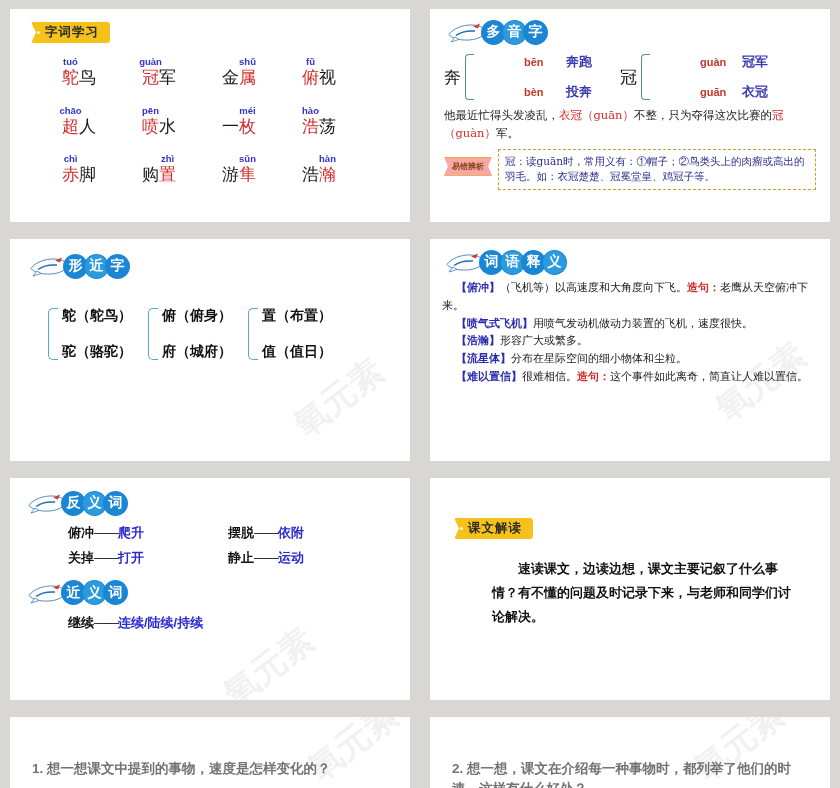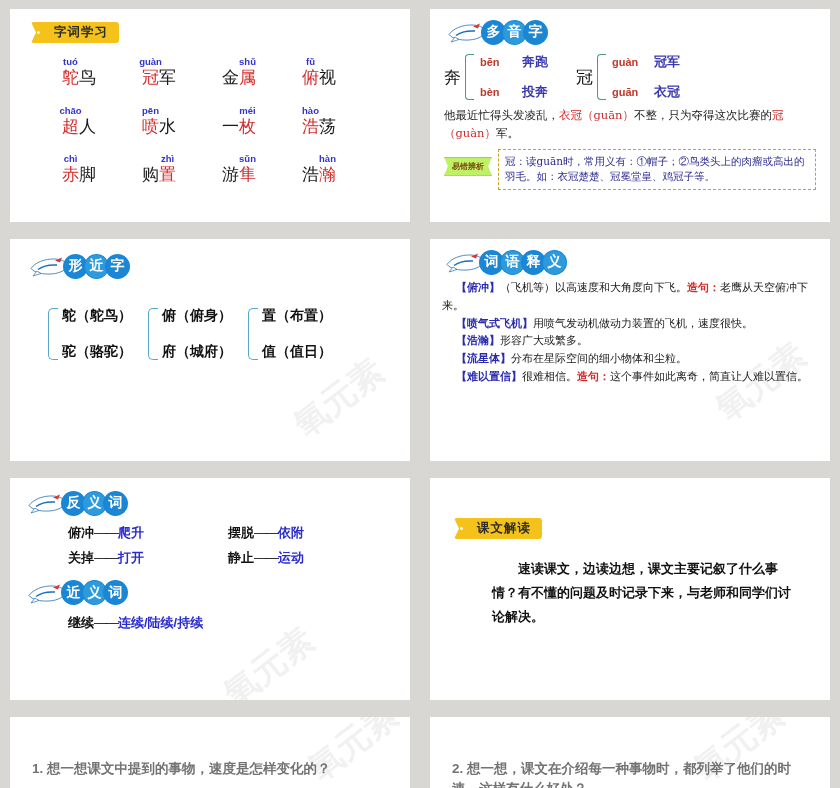--- a/index.html
+++ b/index.html
@@ -30,21 +30,20 @@
     background: #f5c21b;
     color: #2b2b2b;
     font-size: 12.5px;
     font-weight: bold;
     letter-spacing: 1px;
     height: 21px;
     padding: 0 11px 0 6px;
     border-radius: 3px 3px 3px 3px;
     position: relative;
     clip-path: polygon(0 0, 100% 0, 100% 100%, 0 100%, 5px 50%);
-    gap: 9px;
   }
   .tag-yellow .dot {
     width: 3px; height: 3px; border-radius: 50%;
     background: #fff7d9; margin-right: 5px; flex: none;
   }
 
   
   .badge {
     display: flex;
     align-items: center;
@@ -101,36 +100,36 @@
     font-size: 17px; font-family: "DejaVu Serif", serif;
     color: #111; margin-right: 4px;
   }
   .dy-brace {
     width: 9px; height: 46px;
     border: 1.5px solid #4a9c7a;
     border-right: none;
     border-radius: 4px 0 0 4px;
     margin-right: 6px;
   }
-  .dy-lines { display: flex; flex-direction: column; justify-content: space-between; height: 48px; }
+  .dy-lines { display: flex; flex-direction: column; justify-content: space-between; height: 48px; margin-left: 44px; }
   .dy-line { display: flex; align-items: center; white-space: nowrap; }
   .dy-py {
     color: #c0392b; font-size: 11px; font-weight: bold;
     width: 42px; display: inline-block;
   }
   .dy-word { color: #3a3ab0; font-size: 13px; font-weight: bold; font-family: "DejaVu Serif", serif; }
   .s2-sentence {
     font-size: 11.5px; line-height: 1.55; color: #1a1a1a;
     padding: 6px 16px 0 14px; font-family: "DejaVu Serif", serif;
   }
   .s2-sentence .red { color: #d22b2b; }
   .s2-note { display: flex; align-items: flex-start; padding: 6px 14px 0 14px; gap: 6px; }
   .ribbon {
     position: relative; flex: none;
-    background: #bef264;
+    background: #fca5a5;
     border: 1px solid #d9b44a;
     color: #7a4a12;
     font-size: 8px; font-weight: bold;
     padding: 3px 7px;
     margin-top: 8px;
     white-space: nowrap;
     clip-path: polygon(0 0, 100% 0, 92% 50%, 100% 100%, 0 100%, 8% 50%);
   }
   .note-box {
     border: 1px dashed #c9a227;

